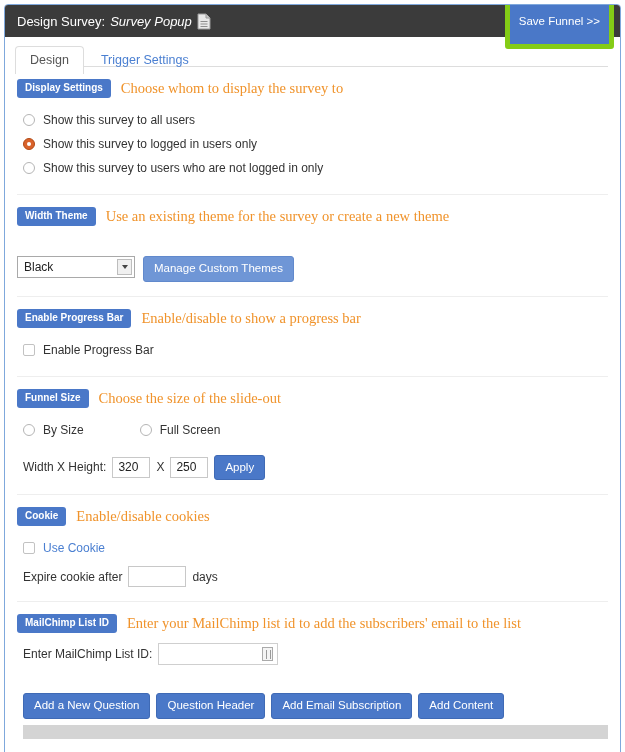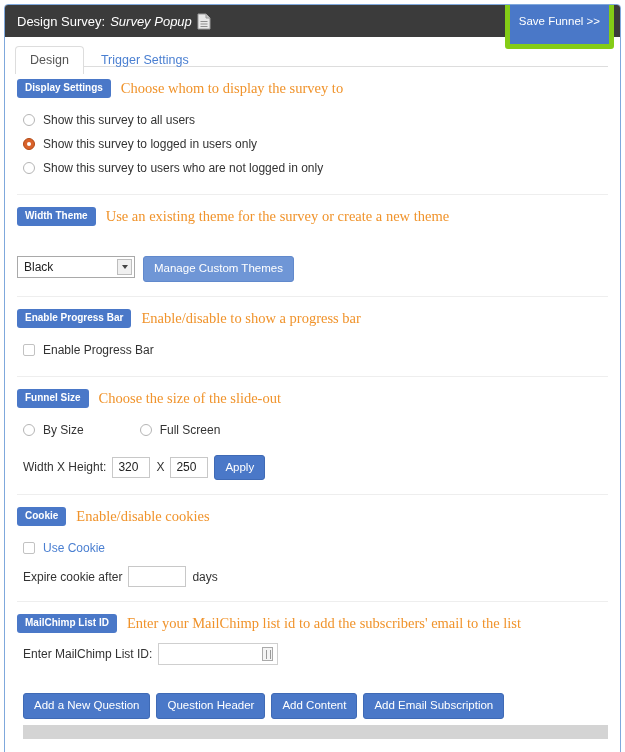--- a/index.html
+++ b/index.html
@@ -513,22 +513,22 @@
           <span class="size-label">Enter MailChimp List ID:</span>
           <div class="mc-input">
             <span class="mc-glyph"></span>
           </div>
         </div>
       </div>
 
       <div class="addrow">
         <button class="btn">Add a New Question</button>
         <button class="btn">Question Header</button>
+        <button class="btn">Add Email Subscription</button>
         <button class="btn">Add Content</button>
-        <button class="btn">Add Email Subscription</button>
       </div>
 
       <div class="greybar"></div>
 
       <div class="footer-row">
         <button class="btn">Save Funnel</button>
         <button class="btn">Cancel</button>
         <button class="btn">Reset</button>
       </div>
 

